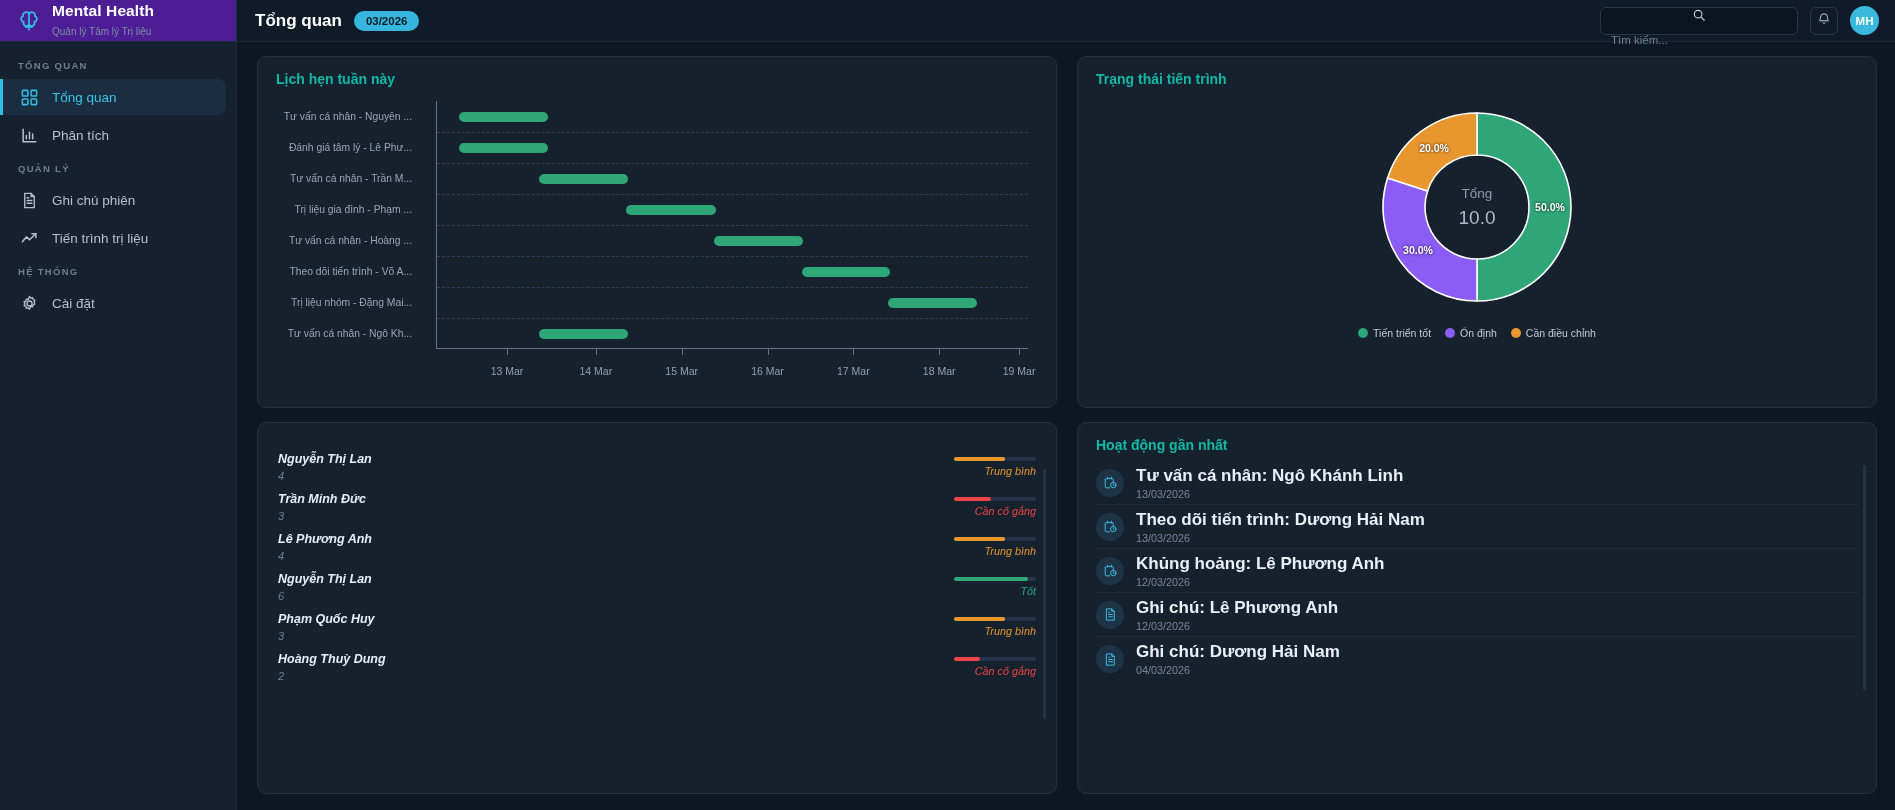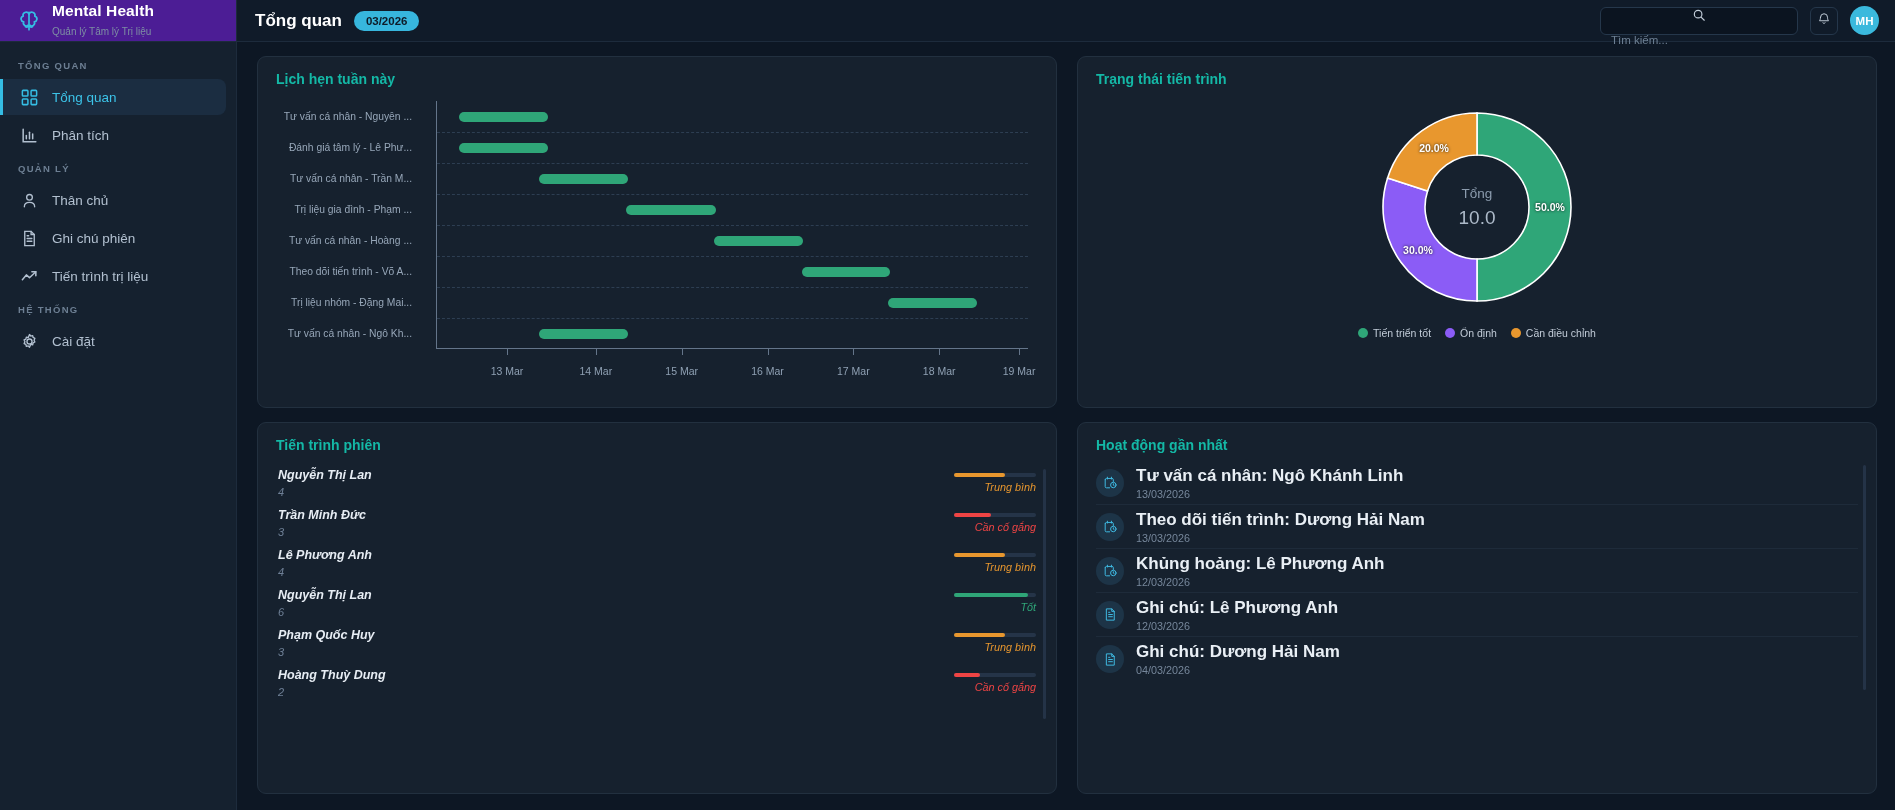--- a/index.html
+++ b/index.html
@@ -253,29 +253,20 @@
             <path d="M4 4v16h16"></path>
               <path d="M8 16v-4"></path>
               <path d="M12 16V8"></path>
               <path d="M16 16v-6"></path>
           </svg>
         </span>
         <span>Phân tích</span>
       </div>
 
       <div class="nav-section">QUẢN LÝ</div>
-      <div class="nav-item">
-        <span>
-          <svg class="ico" viewBox="0 0 24 24" fill="none" stroke="currentColor" stroke-width="1.7" stroke-linecap="round">
-            <circle cx="12" cy="8" r="3.6"></circle>
-              <path d="M5.5 20c0-3.6 2.9-5.6 6.5-5.6s6.5 2 6.5 5.6"></path>
-          </svg>
-        </span>
-        <span>Thân chủ</span>
-      </div>
       <div class="nav-item">
         <span>
           <svg class="ico" viewBox="0 0 24 24" fill="none" stroke="currentColor" stroke-width="1.7" stroke-linecap="round">
             <path d="M6 3h8l4 4v14H6z"></path>
               <path d="M14 3v4h4"></path>
               <path d="M9 12h6M9 15.5h6M9 8.5h2"></path>
           </svg>
         </span>
         <span>Ghi chú phiên</span>
       </div>
@@ -431,21 +422,20 @@
               </div>
               <div class="legend-item">
                 <span class="legend-dot" style="background:#e8972e"></span>
                 <span class="legend-text">Cần điều chỉnh</span>
               </div>
             </div>
         </div>
       </section>
 
       <section class="card">
-        <div class="card-title">Tiến trình phiên</div>
         <div class="prog-list" id="prog-list">
             <div class="prog-row">
               <div class="prog-name-wrap">
                 <span class="prog-name">Nguyễn Thị Lan</span>
                 <span class="prog-count">4</span>
               </div>
               <div class="prog-right">
                 <div class="prog-bar-bg">
                   <div class="prog-bar-fill" style="width:62%;background:#e8972e"></div>
                 </div>

